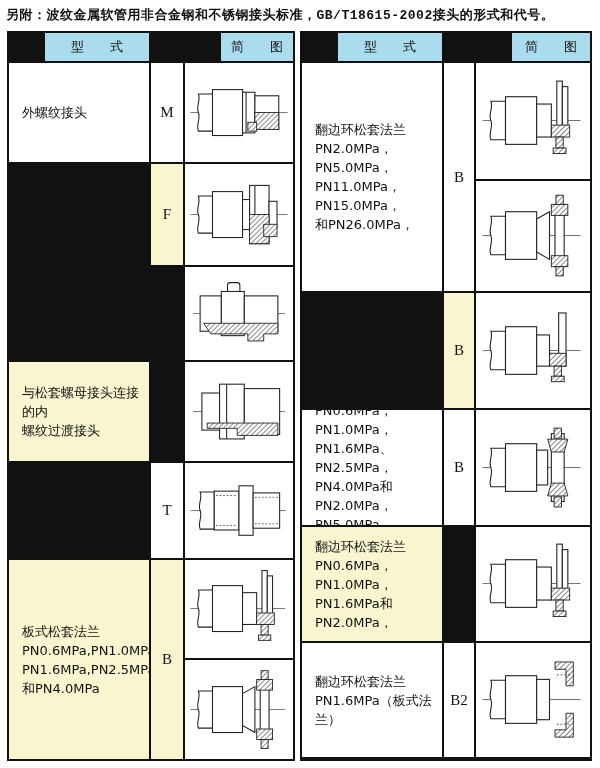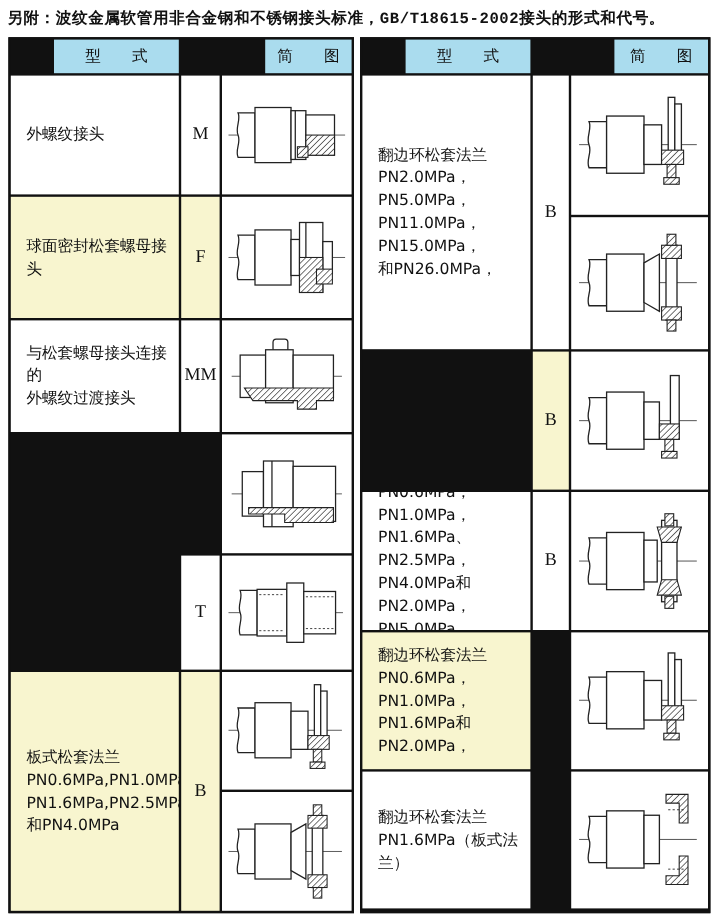--- a/index.html
+++ b/index.html
@@ -215,45 +215,39 @@
       </div>
     <div class="cell code-cell" style="grid-area:2/2">
         <span class="code-text">M</span>
       </div>
     <div class="cell diag-cell" style="grid-area:2/3">
       <svg width="106" height="88" viewBox="0 0 120 95">
           <use href="#sym-m"></use>
         </svg>
     </div>
 
-    <div class="cell type-cell hl" style="grid-area:3/1">
-        <span class="type-text">球面密封松套螺母接头</span>
-      </div>
     <div class="cell code-cell hl" style="grid-area:3/2">
         <span class="code-text">F</span>
       </div>
     <div class="cell diag-cell" style="grid-area:3/3">
       <svg width="106" height="88" viewBox="0 0 120 95">
           <use href="#sym-f"></use>
         </svg>
     </div>
 
-    <div class="cell type-cell" style="grid-area:4/1">
-        <span class="type-text">与松套螺母接头连接的
-外螺纹过渡接头</span>
-      </div>
-    <div class="cell code-cell" style="grid-area:4/2">
-        <span class="code-text">MM</span>
-      </div>
     <div class="cell diag-cell" style="grid-area:4/3">
       <svg width="106" height="84" viewBox="0 0 120 95">
           <use href="#sym-mm"></use>
         </svg>
     </div>
 
+    <div class="cell type-cell hl" style="grid-area:5/1">
+        <span class="type-text">与松套螺母接头连接的内
+螺纹过渡接头</span>
+      </div>
     <div class="cell diag-cell" style="grid-area:5/3">
       <svg width="106" height="88" viewBox="0 0 120 95">
           <use href="#sym-mf"></use>
         </svg>
     </div>
 
     <div class="cell code-cell" style="grid-area:6/2">
         <span class="code-text">T</span>
       </div>
     <div class="cell diag-cell" style="grid-area:6/3">
@@ -342,20 +336,23 @@
     <div class="cell diag-cell" style="grid-area:6/3">
       <svg width="110" height="102" viewBox="0 0 120 95">
           <use href="#sym-b1"></use>
         </svg>
     </div>
 
     <div class="cell type-cell" style="grid-area:7/1">
         <span class="type-text">翻边环松套法兰
 PN1.6MPa（板式法兰）</span>
       </div>
+    <div class="cell code-cell" style="grid-area:7/2">
+        <span class="code-text">B2</span>
+      </div>
     <div class="cell diag-cell" style="grid-area:7/3">
       <svg width="110" height="102" viewBox="0 0 120 95">
           <use href="#sym-b2r"></use>
         </svg>
     </div>
   </div>
 
 </div>
 
 </body></html>

